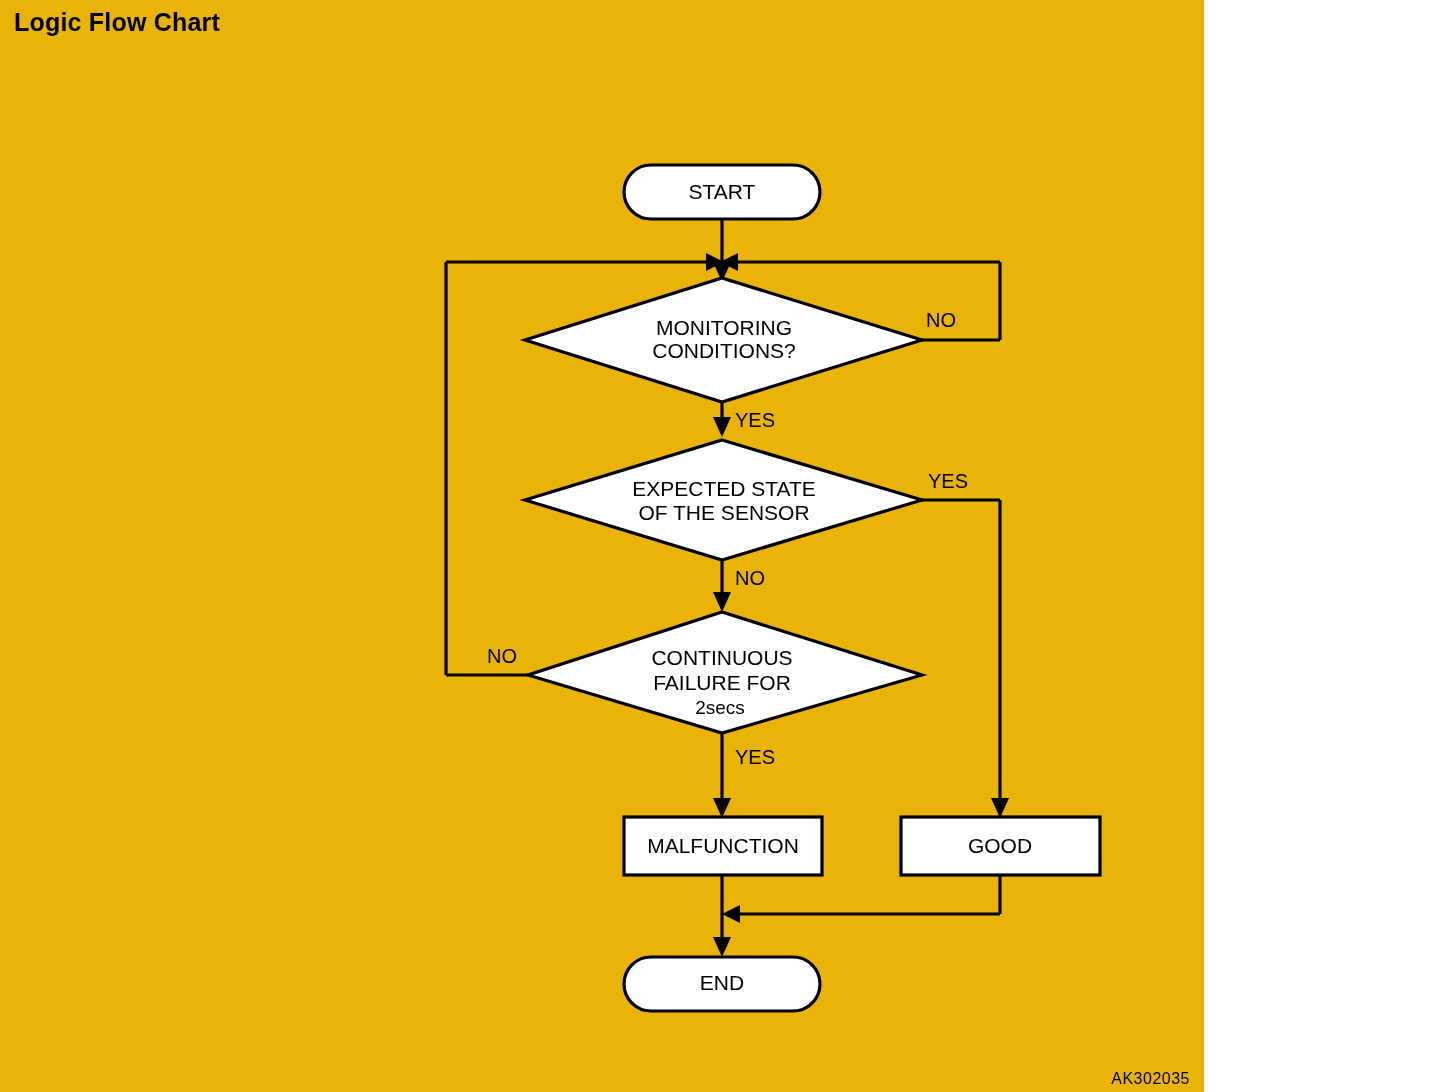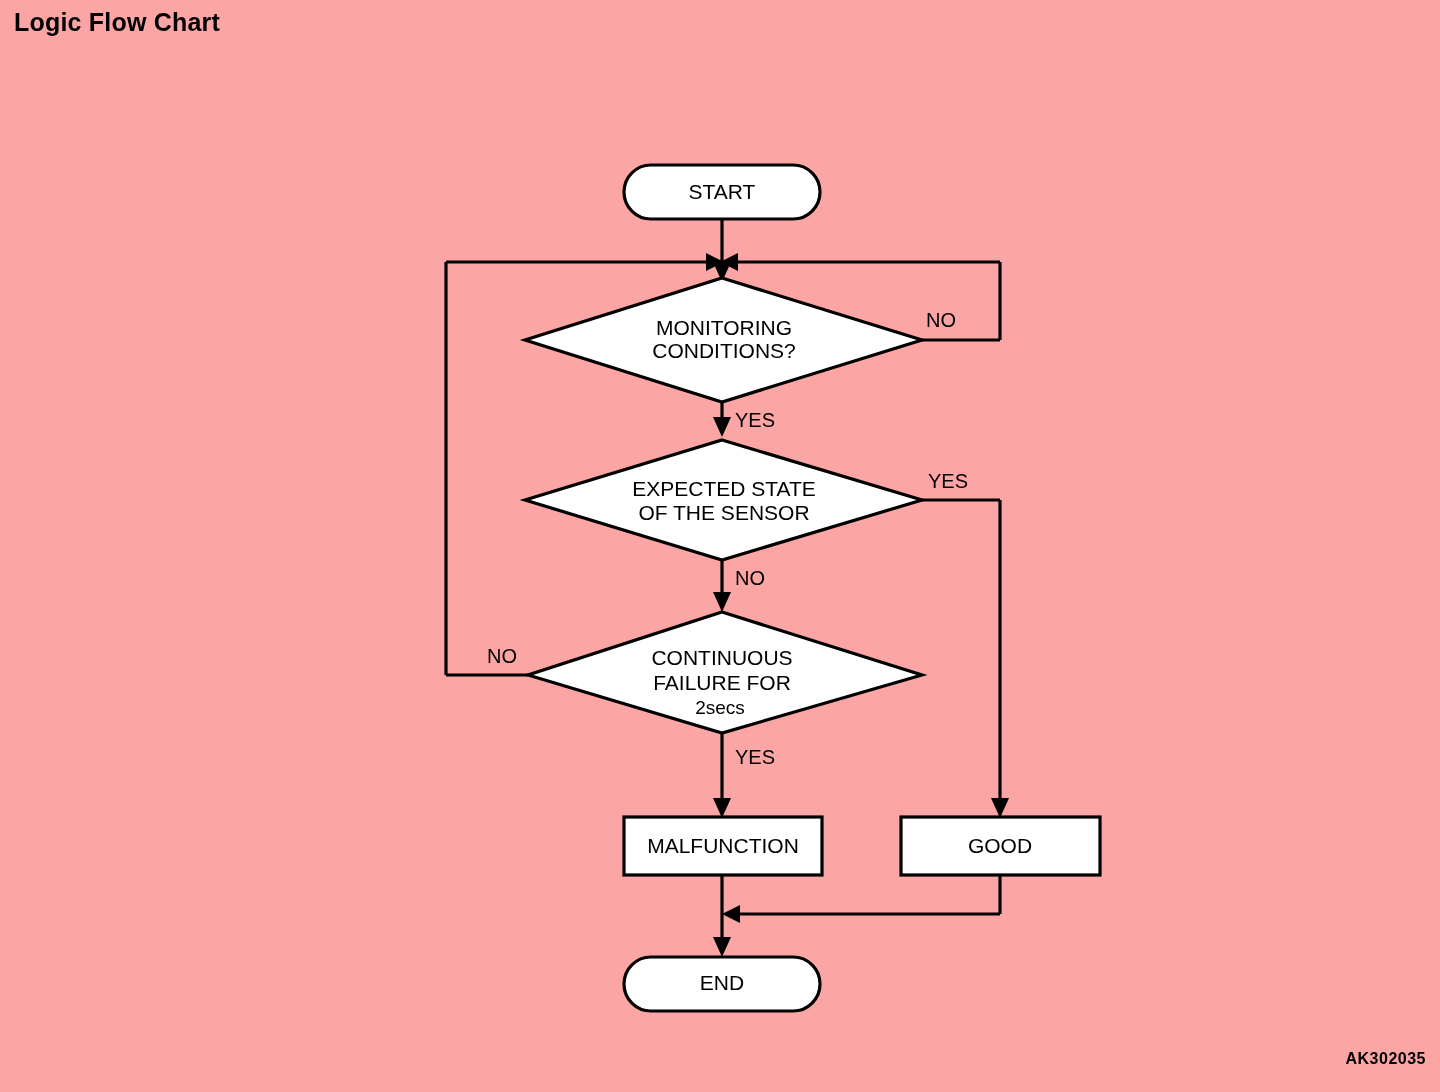--- a/index.html
+++ b/index.html
@@ -7,23 +7,23 @@
     margin: 0;
     padding: 0;
     background: #ffffff;
   }
   body {
     font-family: "Liberation Sans", sans-serif;
     color: #000000;
   }
   #page {
     position: relative;
-    width: 1440px;
+    width: 1204px;
     height: 1092px;
-    background: #fca5a5;
+    background: #eab308;
     overflow: hidden;
   }
   #page-title {
     position: absolute;
     left: 14px;
     top: 8px;
     font-size: 25px;
     font-weight: bold;
     letter-spacing: 0.2px;
     white-space: nowrap;
@@ -31,23 +31,23 @@
   #diagram-svg {
     position: absolute;
     left: 0;
     top: 0;
     width: 1440px;
     height: 1092px;
   }
   #drawing-code {
     position: absolute;
     right: 14px;
-    bottom: 24px;
+    bottom: 4px;
     font-size: 16px;
-    font-weight: bold;
+    font-weight: normal;
     letter-spacing: 0.5px;
     white-space: nowrap;
   }
   .node-text {
     font-family: "Liberation Sans", sans-serif;
     font-size: 21px;
     fill: #000000;
     text-anchor: middle;
     dominant-baseline: middle;
   }

